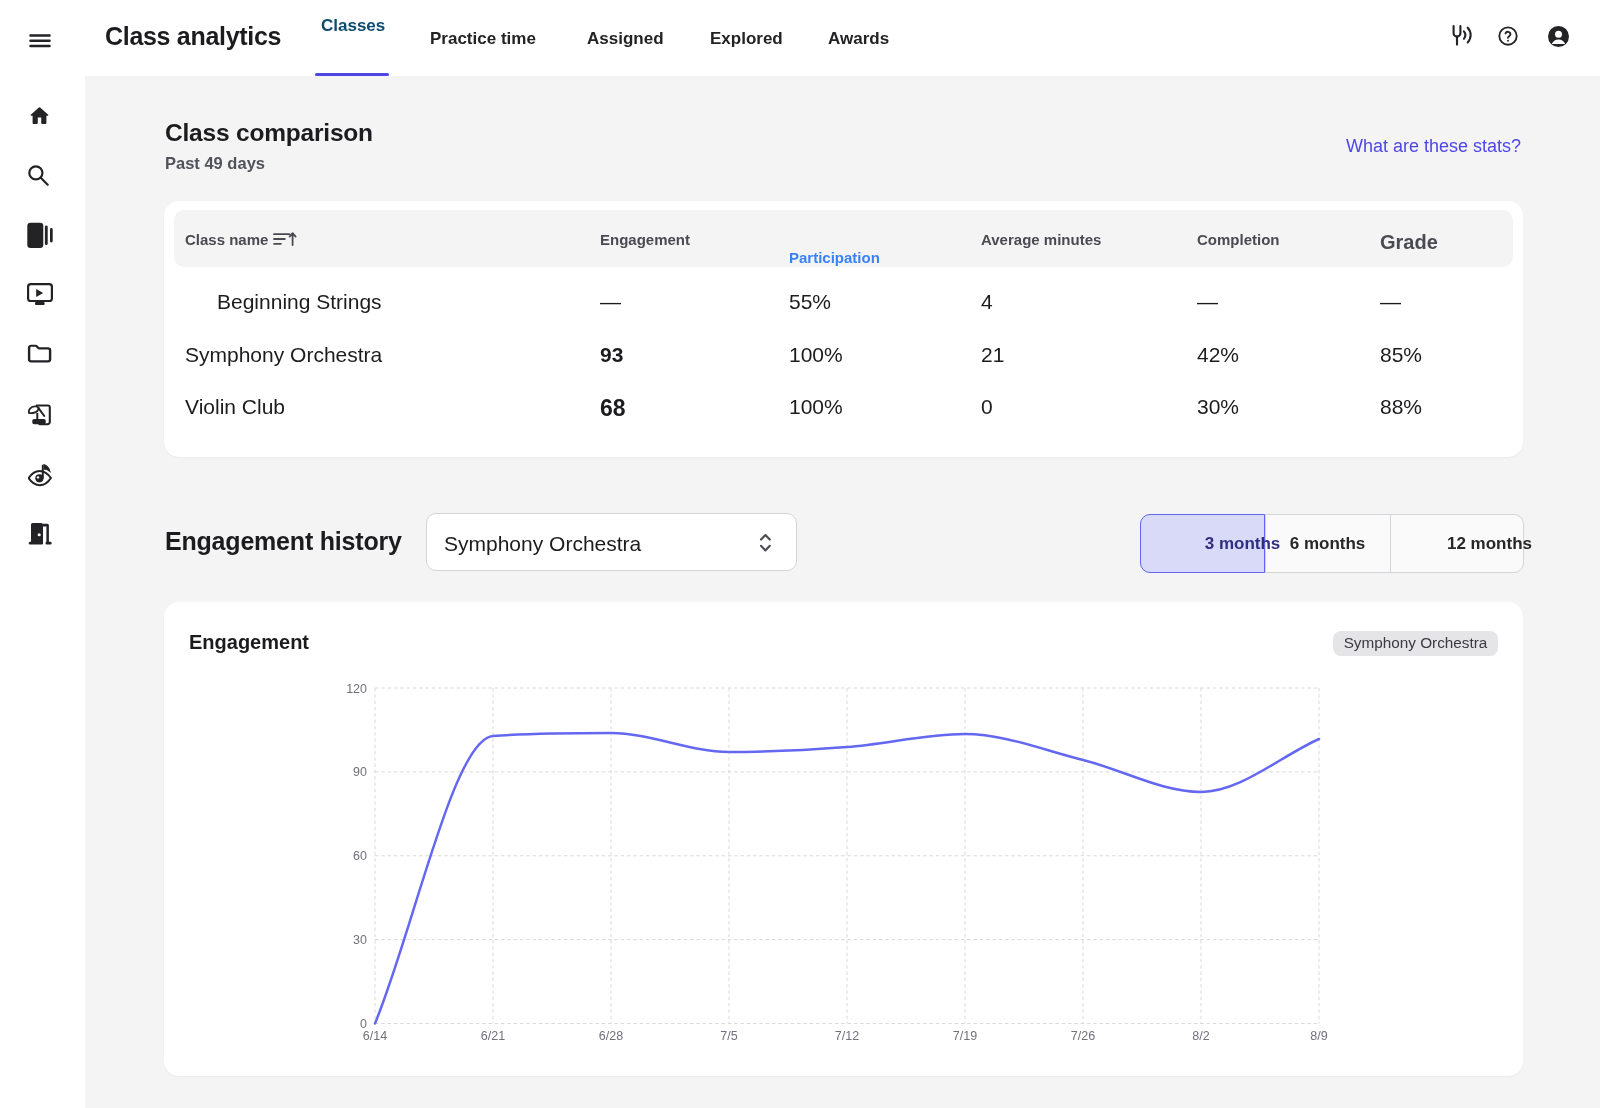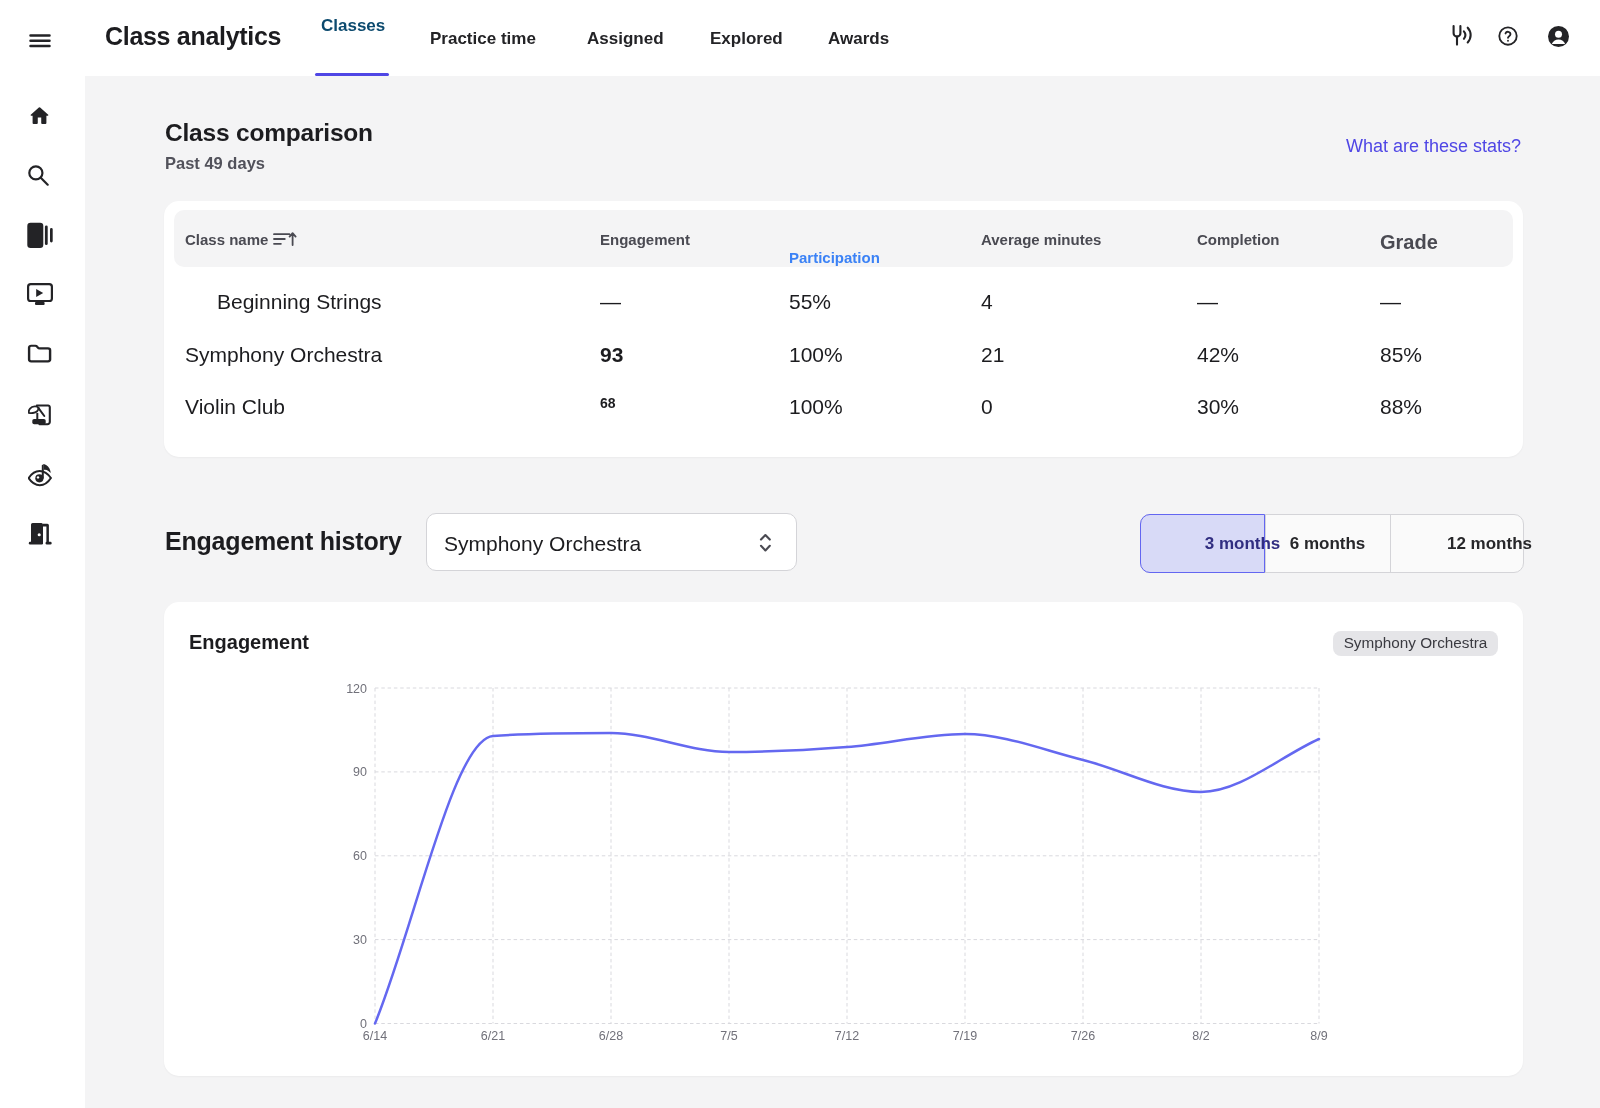--- a/index.html
+++ b/index.html
@@ -131,21 +131,21 @@
     <div class="abs" style="left:1216px;top:89px;font-size:21px;color:#1c1c1f;">—</div>
 
     <div class="abs" style="left:21px;top:142px;font-size:21px;color:#1c1c1f;">Symphony Orchestra</div>
     <div class="abs" style="left:436px;top:142px;font-size:21px;font-weight:bold;color:#1c1c1f;">93</div>
     <div class="abs" style="left:625px;top:142px;font-size:21px;color:#1c1c1f;">100%</div>
     <div class="abs" style="left:817px;top:142px;font-size:21px;color:#1c1c1f;">21</div>
     <div class="abs" style="left:1033px;top:142px;font-size:21px;color:#1c1c1f;">42%</div>
     <div class="abs" style="left:1216px;top:142px;font-size:21px;color:#1c1c1f;">85%</div>
 
     <div class="abs" style="left:21px;top:194px;font-size:21px;color:#1c1c1f;">Violin Club</div>
-    <div class="abs" style="left:436px;top:194px;font-size:14px;font-weight:bold;color:#1c1c1f;">68</div>
+    <div class="abs" style="left:436px;top:194px;font-size:23px;font-weight:bold;color:#1c1c1f;">68</div>
     <div class="abs" style="left:625px;top:194px;font-size:21px;color:#1c1c1f;">100%</div>
     <div class="abs" style="left:817px;top:194px;font-size:21px;color:#1c1c1f;">0</div>
     <div class="abs" style="left:1033px;top:194px;font-size:21px;color:#1c1c1f;">30%</div>
     <div class="abs" style="left:1216px;top:194px;font-size:21px;color:#1c1c1f;">88%</div>
   </div>
 
   <div class="abs" style="left:165px;top:527px;font-size:25px;font-weight:bold;color:#1c1c1f;letter-spacing:-0.2px;">Engagement history</div>
   <div class="abs" style="left:426px;top:513px;width:371px;height:58px;background:#fff;border:1px solid #d4d4d8;border-radius:10px;"></div>
   <div class="abs" style="left:444px;top:532px;font-size:21px;color:#1c1c1f;">Symphony Orchestra</div>
   <svg class="ic abs" style="left:753.5px;top:529px;" width="23" height="24" viewBox="0 0 23 24" fill="none" stroke="#4a4a52" stroke-width="2.1" stroke-linecap="round" stroke-linejoin="round">

